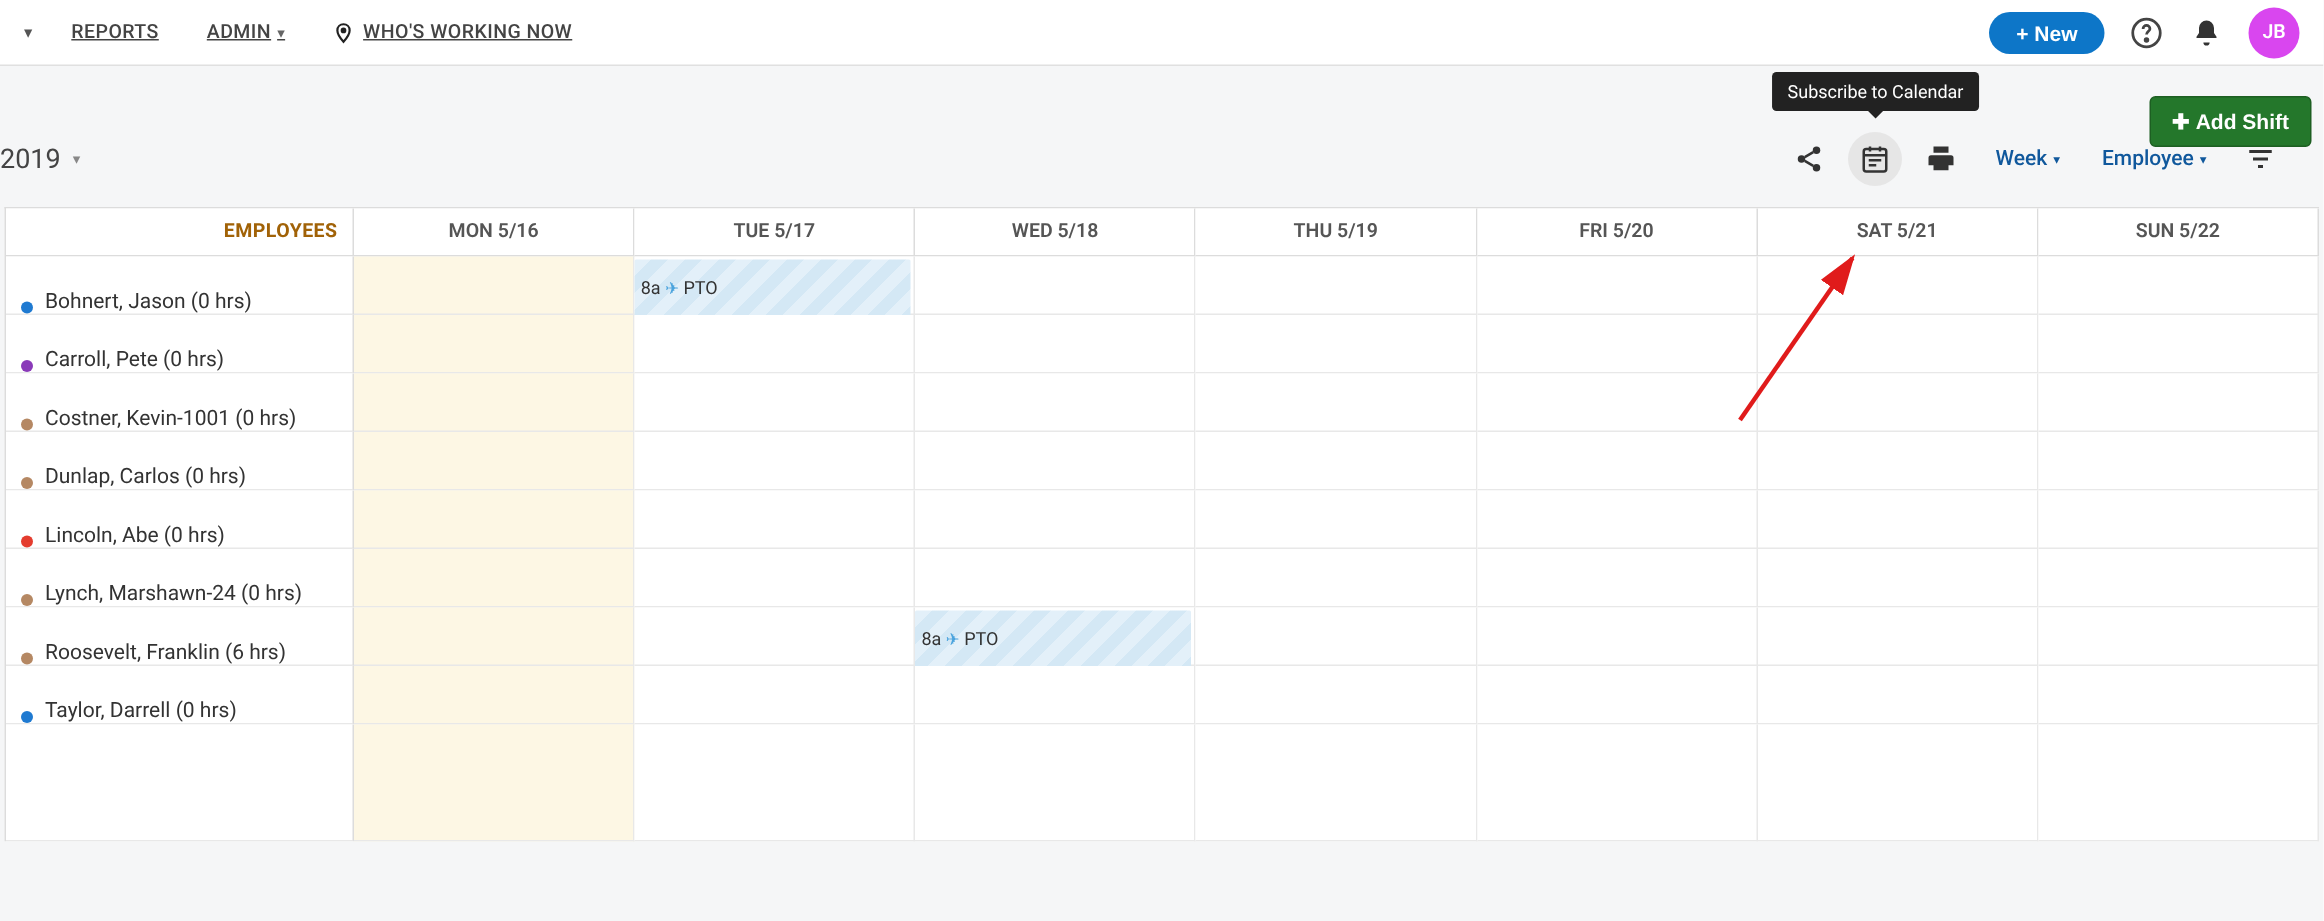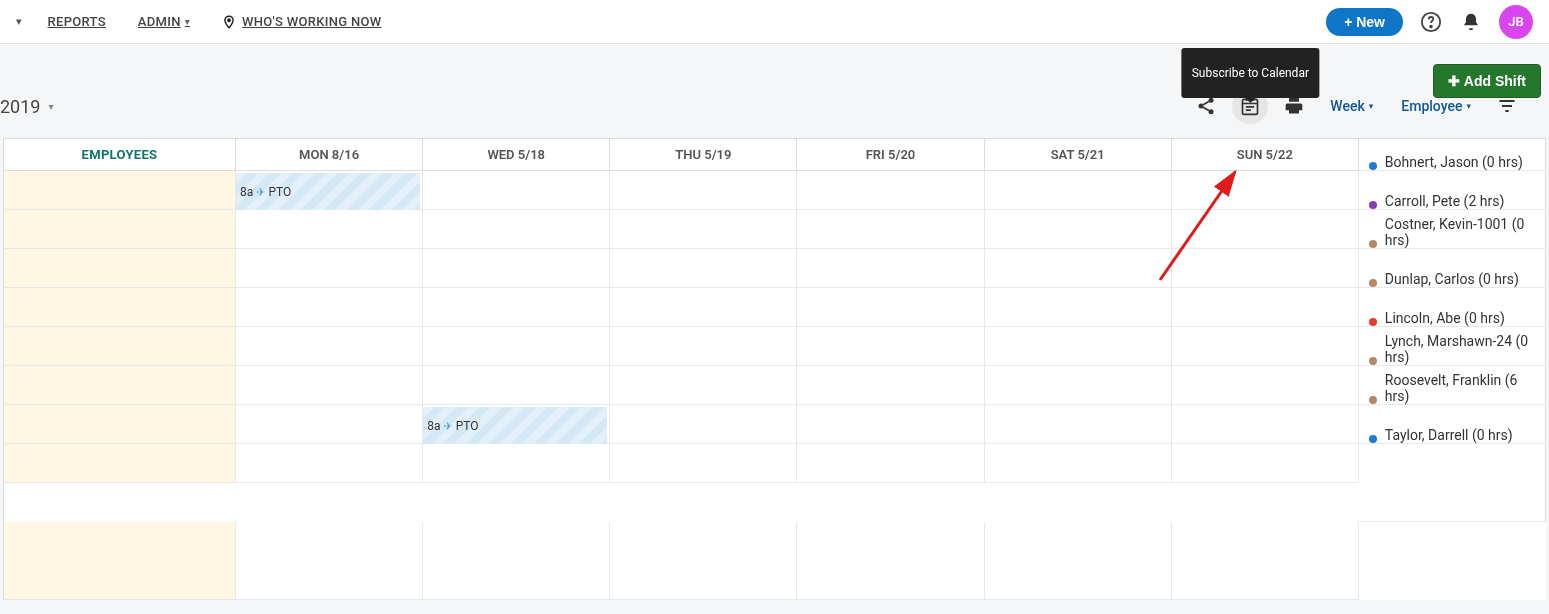--- a/index.html
+++ b/index.html
@@ -21,31 +21,31 @@
   
   .toolbar-wrap { position: relative; padding: 40px 16px 0 0; }
   .add-shift-btn { position: absolute; top: 20px; right: 8px; background: #24772b; color: #fff; border: 1px solid #1d5f22; border-radius: 4px; padding: 8px 14px; font-size: 14px; font-weight: 600; cursor: pointer; display: flex; align-items: center; gap: 4px; }
   .options-row { display: flex; align-items: center; height: 44px; padding: 0 8px 0 0; }
   .year-sel { color: #444; font-size: 18px; padding-left: 0; display: flex; align-items: center; cursor: pointer; }
   .year-sel .caret { font-size: 10px; color: #888; margin-left: 8px; }
   .opt-spacer { flex: 1; }
   .opt-group { display: flex; align-items: center; gap: 8px; position: relative; }
   .opt-icon { width: 36px; height: 36px; display: flex; align-items: center; justify-content: center; color: #333; cursor: pointer; border-radius: 50%; }
   .opt-icon.highlight { background: #e6e6e6; }
-  .tooltip { position: absolute; top: -40px; left: 50%; transform: translateX(-50%); background: #222; color: #fff; font-size: 12px; padding: 18px 10px; border-radius: 3px; white-space: nowrap; }
+  .tooltip { position: absolute; top: -40px; left: 50%; transform: translateX(-50%); background: #222; color: #fff; font-size: 12px; padding: 6px 10px; border-radius: 3px; white-space: nowrap; }
   .tooltip::after { content:''; position:absolute; top:100%; left:50%; margin-left:-5px; border:5px solid transparent; border-top-color:#222; }
   .view-dd { color: #10589c; font-weight: 500; padding: 0 10px; cursor: pointer; display: flex; align-items: center; }
   .view-dd .caret { font-size: 9px; margin-left: 4px; }
   .filter-icon { width: 36px; height: 36px; display: flex; align-items: center; justify-content: center; color: #333; cursor: pointer; }
   
   
   .grid-wrap { margin: 10px 3px 0 3px; background: #fff; }
   .grid { display: grid; grid-template-columns: 232px repeat(7, 1fr); border: 1px solid #dcdcdc; border-right: none; border-bottom: none; }
   .hdr { border-right: 1px solid #dcdcdc; border-bottom: 1px solid #dcdcdc; padding: 8px 10px; font-size: 13px; font-weight: 600; color: #555; text-align: center; background: #fff; }
-  .hdr.emp { text-align: center; font-weight: 700; color: #0f766e; letter-spacing: .3px; }
+  .hdr.emp { text-align: right; font-weight: 700; color: #a16207; letter-spacing: .3px; }
   .cell { border-right: 1px solid #e8e8e8; border-bottom: 1px solid #e8e8e8; height: 39px; position: relative; background: #fff; }
   .cell.past { background: #fdf7e4; }
   .emp-cell { border-right: 1px solid #dcdcdc; border-bottom: 1px solid #e8e8e8; display: flex; align-items: flex-end; padding: 0 10px; font-size: 14px; color: #333; background: #fff; }
   .dot { width: 8px; height: 8px; border-radius: 50%; margin-right: 8px; flex-shrink: 0; }
   .event { position: absolute; top: 2px; left: 0; right: 2px; height: 18px; background: repeating-linear-gradient(135deg, #e3f0f9 0 8px, #d4e8f5 8px 16px); font-size: 12px; color: #333; padding: 19px 4px; display: flex; align-items: center; gap: 3px; overflow: hidden; border-radius: 1px; }
   .event .plane { color: #4aa3dd; font-size: 11px; }
   
   
   .arrow-svg { position: absolute; pointer-events: none; }
 </style>
@@ -134,21 +134,22 @@
             <path d="M3 6h18M6 12h12M10 18h4"></path>
           </svg>
       </div>
     </div>
   </div>
 </div>
 
 <div class="grid-wrap">
   <div class="grid" id="schedule-grid">
       <div class="hdr emp">EMPLOYEES</div>
-      <div class="hdr">MON 8/16</div>
+      <div class="hdr">MON 5/16</div>
+      <div class="hdr">TUE 5/17</div>
       <div class="hdr">WED 5/18</div>
       <div class="hdr">THU 5/19</div>
       <div class="hdr">FRI 5/20</div>
       <div class="hdr">SAT 5/21</div>
       <div class="hdr">SUN 5/22</div>
       <div class="emp-cell">
         <span class="dot" style="background:#1f7ad1"></span>
         <span>Bohnert, Jason (0 hrs)</span>
       </div>
       <div class="cell past"></div>
@@ -159,21 +160,21 @@
           <span>PTO</span>
         </div>
       </div>
       <div class="cell"></div>
       <div class="cell"></div>
       <div class="cell"></div>
       <div class="cell"></div>
       <div class="cell"></div>
       <div class="emp-cell">
         <span class="dot" style="background:#8a3ab9"></span>
-        <span>Carroll, Pete (2 hrs)</span>
+        <span>Carroll, Pete (0 hrs)</span>
       </div>
       <div class="cell past"></div>
       <div class="cell"></div>
       <div class="cell"></div>
       <div class="cell"></div>
       <div class="cell"></div>
       <div class="cell"></div>
       <div class="cell"></div>
       <div class="emp-cell">
         <span class="dot" style="background:#b58863"></span>

